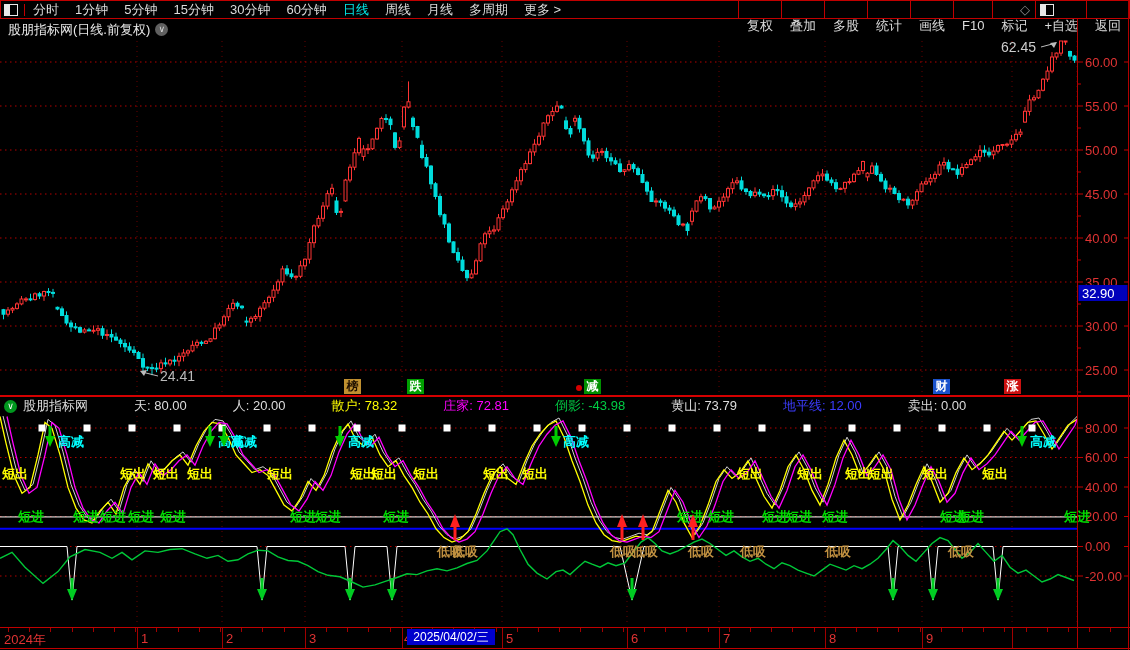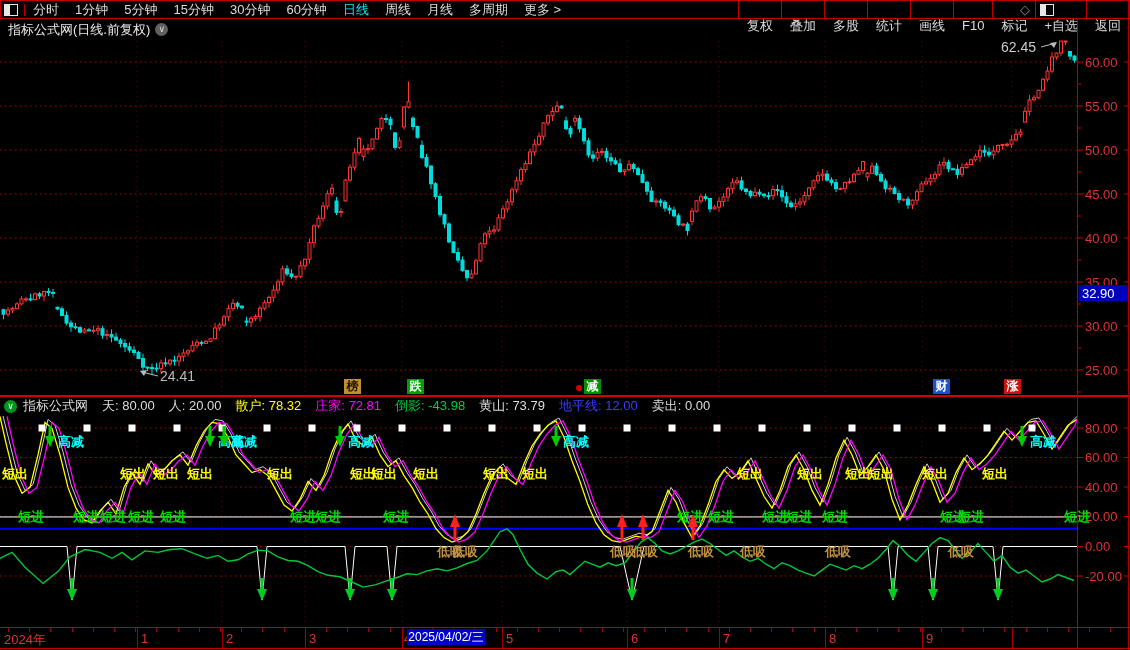--- a/index.html
+++ b/index.html
@@ -20,21 +20,21 @@
   .titlebar{position:absolute;left:0;top:19px;width:1130px;height:21px;display:flex;align-items:center;
             font-size:13px;color:#e8e8e8;}
   .titlebar .ttl{padding-left:8px;}
   .circle-ico{width:13px;height:13px;border-radius:50%;background:#606060;color:#ddd;font-size:9px;
               line-height:13px;text-align:center;margin-left:5px;}
   .title-icons{position:absolute;right:72px;top:3px;display:flex;align-items:center;gap:7px;}
   .diamond{color:#909090;font-size:13px;line-height:13px;}
   
   .ind-header{position:absolute;left:0;top:397px;width:1130px;height:18px;display:flex;align-items:center;
               font-size:13px;white-space:nowrap;}
-  .ind-header .fld{margin-right:14px;}
+  .ind-header .fld{margin-right:14px;margin-left:32px;}
   .ind-src{color:#dcdcdc;margin:0 14px 0 6px;}
   .circle-ico.green{background:#00971e;color:#fff;margin-left:4px;}
   .sep-line{position:absolute;left:0;width:1130px;height:2px;background:#d40000;}
   
   .badge{position:absolute;top:379px;height:15px;min-width:15px;padding:0 1px;font-size:12px;line-height:15px;
          text-align:center;font-weight:bold;}
   .badge-dot{position:absolute;top:385px;width:6px;height:6px;border-radius:50%;background:#d40000;}
   
   .baxis{position:absolute;left:0;top:627px;width:1130px;height:20px;border-top:1px solid #c00000;
          border-bottom:1px solid #c00000;background:#000;font-size:13px;color:#e03333;}
@@ -793,46 +793,46 @@
         <span class="tb-sep"></span>
         <span class="tb-item">标记</span>
         <span class="tb-sep"></span>
         <span class="tb-item">+自选</span>
         <span class="tb-sep"></span>
         <span class="tb-item">返回</span>
       </div>
   </div>
 
   <div class="titlebar">
-    <span class="ttl">指标公式网(日线.前复权)</span>
+    <span class="ttl">股朋指标网(日线.前复权)</span>
     <span class="circle-ico">∨</span>
   </div>
   <div class="title-icons">
     <span class="diamond">◇</span>
     <span class="split-icon"></span>
   </div>
 
   <div id="badges">
       <span class="badge" style="left:344px;background:#c09030;color:#201000">榜</span>
       <span class="badge" style="left:407px;background:#00a000;color:#ffffff">跌</span>
       <span class="badge-dot" style="left:576px"></span>
       <span class="badge" style="left:584px;background:#009000;color:#ffffff">减</span>
       <span class="badge" style="left:933px;background:#1a52cc;color:#ffffff">财</span>
       <span class="badge" style="left:1004px;background:#cc1111;color:#ffffff">涨</span>
     </div>
 
   <div class="sep-line" style="top:395px"></div>
   <div class="ind-header">
     <span class="circle-ico green">∨</span>
-    <span class="ind-src">指标公式网</span>
+    <span class="ind-src">股朋指标网</span>
     <span id="ind-fields"><span class="fld" style="color:#dcdcdc">天: 80.00</span><span class="fld" style="color:#dcdcdc">人: 20.00</span><span class="fld" style="color:#ffff00">散户: 78.32</span><span class="fld" style="color:#ff00ff">庄家: 72.81</span><span class="fld" style="color:#00cc44">倒影: -43.98</span><span class="fld" style="color:#dcdcdc">黄山: 73.79</span><span class="fld" style="color:#3c3cff">地平线: 12.00</span><span class="fld" style="color:#dcdcdc">卖出: 0.00</span></span>
   </div>
 
   <div class="baxis">
     <span class="month-lab" style="left:4px">2024年</span>
     <span id="months"><span class="mtick" style="left:137px"></span><span class="mtick" style="left:222px"></span><span class="mtick" style="left:305px"></span><span class="mtick" style="left:402px"></span><span class="mtick" style="left:502px"></span><span class="mtick" style="left:627px"></span><span class="mtick" style="left:719px"></span><span class="mtick" style="left:825px"></span><span class="mtick" style="left:922px"></span><span class="mtick" style="left:1012px"></span><span class="mtick" style="left:1077px"></span><span class="minitick" style="left:8.0px"></span><span class="minitick" style="left:29.2px"></span><span class="minitick" style="left:50.4px"></span><span class="minitick" style="left:71.6px"></span><span class="minitick" style="left:92.8px"></span><span class="minitick" style="left:114.0px"></span><span class="minitick" style="left:135.2px"></span><span class="minitick" style="left:156.4px"></span><span class="minitick" style="left:177.6px"></span><span class="minitick" style="left:198.8px"></span><span class="minitick" style="left:220.0px"></span><span class="minitick" style="left:241.2px"></span><span class="minitick" style="left:262.4px"></span><span class="minitick" style="left:283.6px"></span><span class="minitick" style="left:304.8px"></span><span class="minitick" style="left:326.0px"></span><span class="minitick" style="left:347.2px"></span><span class="minitick" style="left:368.4px"></span><span class="minitick" style="left:389.6px"></span><span class="minitick" style="left:410.8px"></span><span class="minitick" style="left:432.0px"></span><span class="minitick" style="left:453.2px"></span><span class="minitick" style="left:474.4px"></span><span class="minitick" style="left:495.6px"></span><span class="minitick" style="left:516.8px"></span><span class="minitick" style="left:538.0px"></span><span class="minitick" style="left:559.2px"></span><span class="minitick" style="left:580.4px"></span><span class="minitick" style="left:601.6px"></span><span class="minitick" style="left:622.8px"></span><span class="minitick" style="left:644.0px"></span><span class="minitick" style="left:665.2px"></span><span class="minitick" style="left:686.4px"></span><span class="minitick" style="left:707.6px"></span><span class="minitick" style="left:728.8px"></span><span class="minitick" style="left:750.0px"></span><span class="minitick" style="left:771.2px"></span><span class="minitick" style="left:792.4px"></span><span class="minitick" style="left:813.6px"></span><span class="minitick" style="left:834.8px"></span><span class="minitick" style="left:856.0px"></span><span class="minitick" style="left:877.2px"></span><span class="minitick" style="left:898.4px"></span><span class="minitick" style="left:919.6px"></span><span class="minitick" style="left:940.8px"></span><span class="minitick" style="left:962.0px"></span><span class="minitick" style="left:983.2px"></span><span class="minitick" style="left:1004.4px"></span><span class="minitick" style="left:1025.6px"></span><span class="minitick" style="left:1046.8px"></span><span class="minitick" style="left:1068.0px"></span><span class="minitick" style="left:1089.2px"></span><span class="minitick" style="left:1110.4px"></span><span class="month-lab" style="left:141px">1</span><span class="month-lab" style="left:226px">2</span><span class="month-lab" style="left:309px">3</span><span class="month-lab" style="left:404px">4</span><span class="month-lab" style="left:506px">5</span><span class="month-lab" style="left:631px">6</span><span class="month-lab" style="left:723px">7</span><span class="month-lab" style="left:829px">8</span><span class="month-lab" style="left:926px">9</span></span>
-    <span class="datebox" style="left: 407px; width: 78px;">2025/04/02/三</span>
+    <span class="datebox" style="left: 407px; width: 88px;">2025/04/02/三</span>
   </div>
 
   <div class="vaxis"></div>
   <div class="rborder"></div>
 
 </div>
 
 </body></html>

